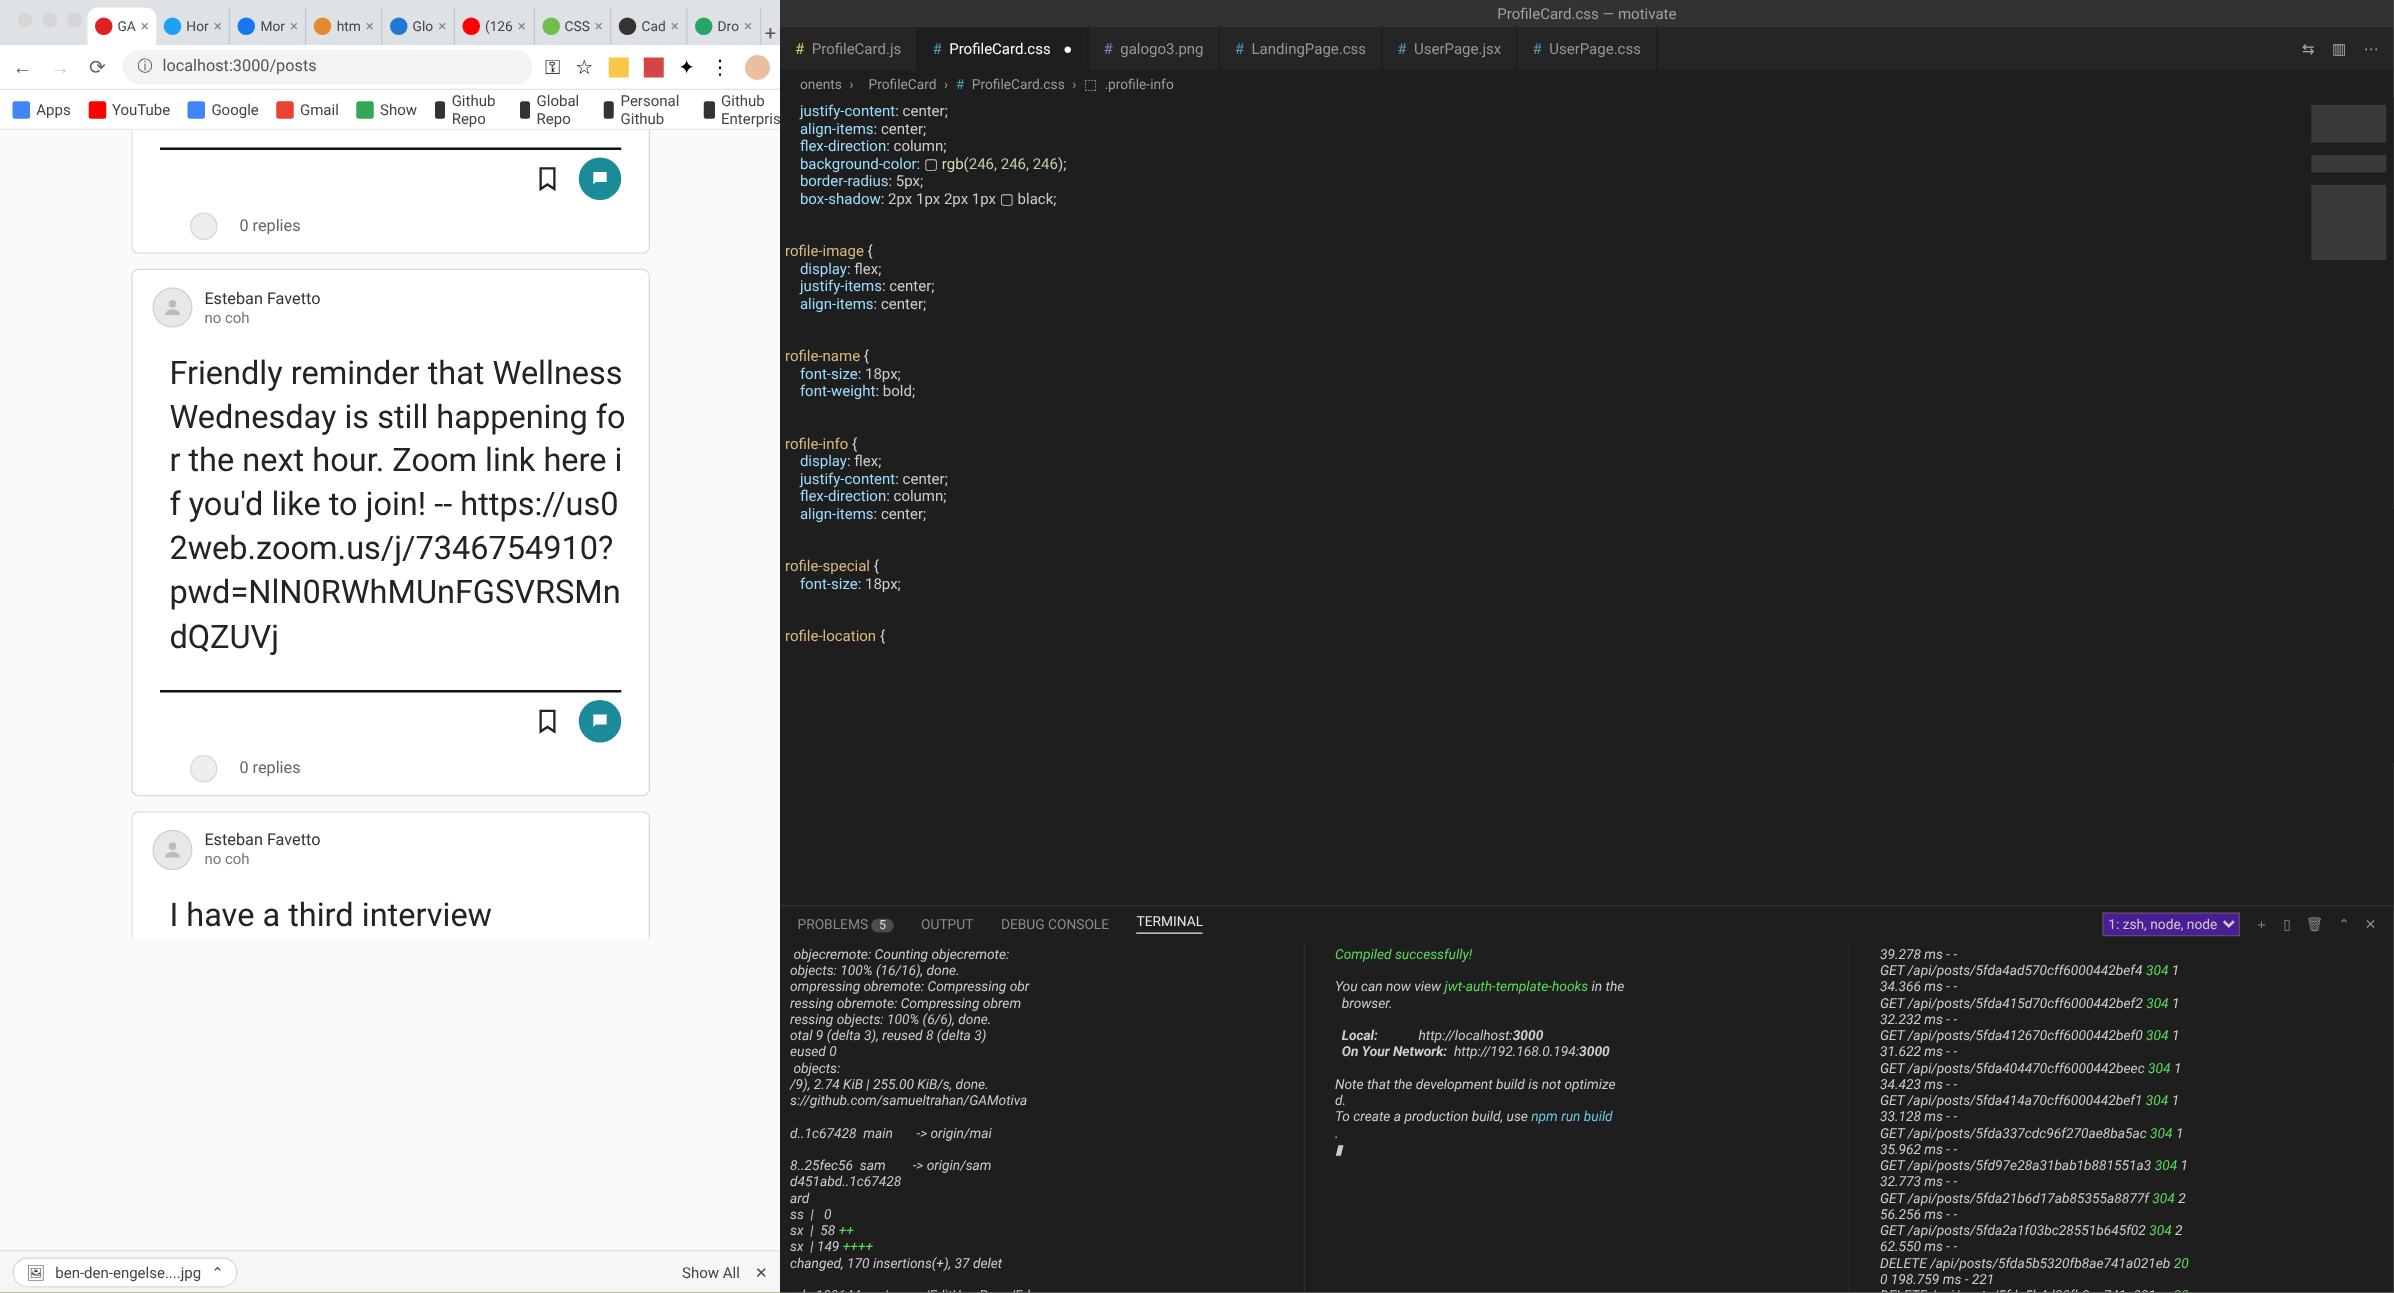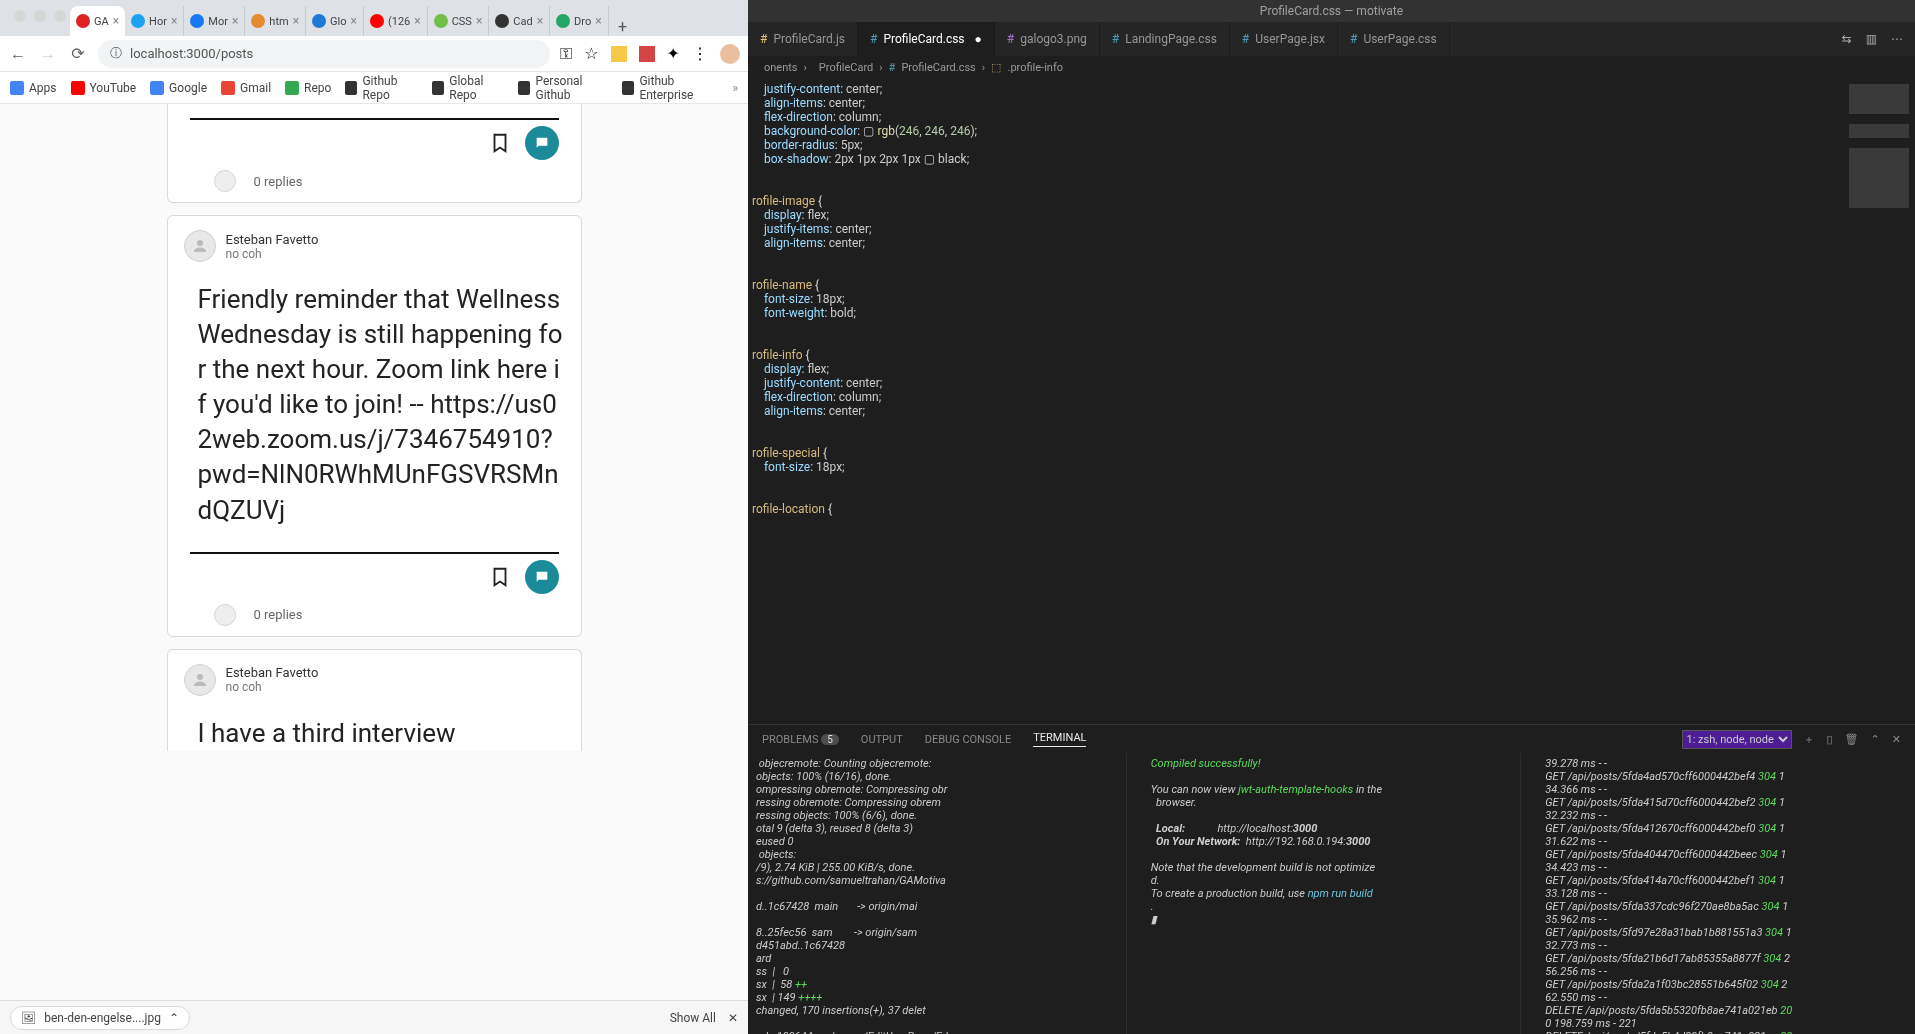--- a/index.html
+++ b/index.html
@@ -1,19 +1,19 @@
 <!DOCTYPE html>
 <html><head>
 <meta charset="utf-8">
 <style>
 * { margin: 0; padding: 0; box-sizing: border-box; font-family: -apple-system, BlinkMacSystemFont, "Segoe UI", Roboto, sans-serif; }
 body { display: flex; width: 1915px; height: 1034px; overflow: hidden; background: #fff; }
 
 
-.browser { width: 748px; height: 100%; display: flex; flex-direction: column; background: #fde047; position: relative; }
+.browser { width: 624px; height: 100%; display: flex; flex-direction: column; background: #fde047; position: relative; }
 .tab-strip { height: 36px; background: #dee1e6; display: flex; align-items: flex-end; padding-left: 70px; }
 .traffic { position: absolute; left: 14px; top: 10px; display: flex; gap: 8px; }
 .traffic span { width: 12px; height: 12px; border-radius: 50%; background: #d6d6d6; }
 .tab { display: flex; align-items: center; height: 30px; padding: 0 6px; font-size: 11px; color: #444; max-width: 68px; gap: 4px; border-right: 1px solid #c5c8cc; }
 .tab.active { background: #fff; border-radius: 8px 8px 0 0; border-right: none; }
 .tab .fav { width: 14px; height: 14px; border-radius: 50%; flex-shrink: 0; display: inline-block; }
 .tab .lbl { white-space: nowrap; overflow: hidden; text-overflow: ellipsis; flex: 1; }
 .tab .x { color: #888; font-size: 12px; cursor: pointer; }
 .newtab { width: 28px; text-align: center; font-size: 16px; color: #555; }
 
@@ -166,21 +166,21 @@
       <span class="bm">
         <span class="ico" style="background:#4285f4"></span>
         <span>Google</span>
       </span>
       <span class="bm">
         <span class="ico" style="background:#ea4335"></span>
         <span>Gmail</span>
       </span>
       <span class="bm">
         <span class="ico" style="background:#34a853"></span>
-        <span>Repo</span>
+        <span>Show</span>
       </span>
       <span class="bm">
         <span class="ico" style="background:#333"></span>
         <span>Github Repo</span>
       </span>
       <span class="bm">
         <span class="ico" style="background:#333"></span>
         <span>Global Repo</span>
       </span>
       <span class="bm">

